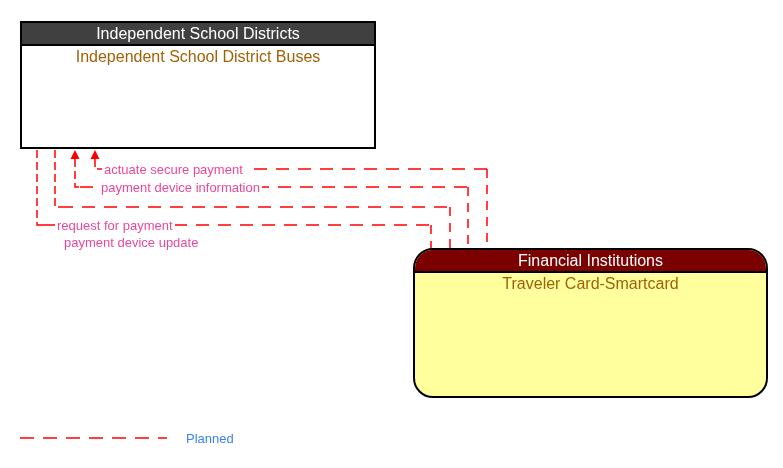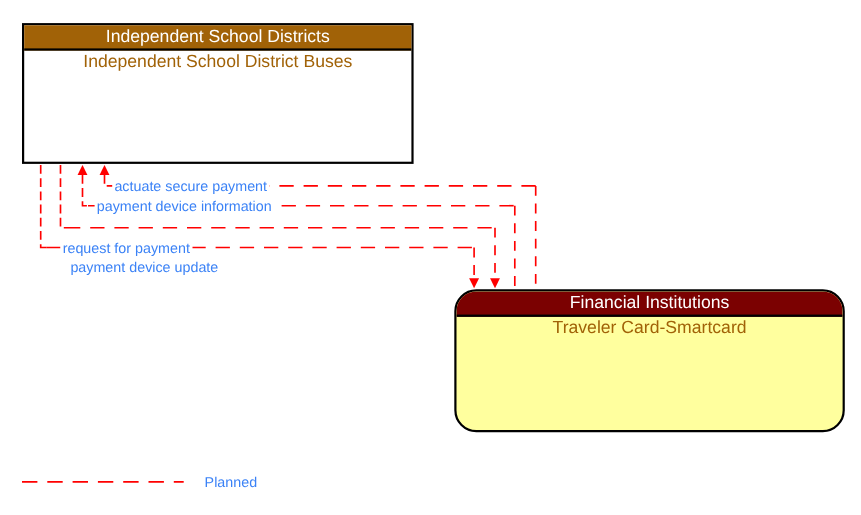--- a/index.html
+++ b/index.html
@@ -13,30 +13,30 @@
   .lines-layer{position:absolute;left:0;top:0;width:783px;height:468px;}
   .entity-box{position:absolute;border:2px solid #000000;box-sizing:border-box;background:#ffffff;}
   .entity-box.rounded{border-radius:20px;overflow:hidden;background:#FFFF9E;}
   .entity-header{
     height:21px;line-height:21px;
     border-bottom:2px solid #000000;
     text-align:center;color:#ffffff;
     font-size:16px;font-weight:500;
     white-space:nowrap;overflow:hidden;
   }
-  .entity-header.blue{background:#a16207;}
+  .entity-header.blue{background:#404040;}
   .entity-header.maroon{background:#7B0101;}
   .entity-label{
     text-align:center;color:#a16207;
     font-size:16px;padding-top:2px;white-space:nowrap;
   }
   .flow-label{
     position:absolute;
     font-size:13px;line-height:13px;
-    color:#3b82f6;background:#ffffff;
+    color:#ec4899;background:#ffffff;
     padding:0 2px;white-space:nowrap;
   }
   .legend-label{
     position:absolute;
     font-size:13px;line-height:13px;
     color:#3b82f6;white-space:nowrap;
   }
 </style>
 </head>
 <body>
@@ -74,25 +74,25 @@
     </g>
 
     <line x1="20" y1="438" x2="167" y2="438" stroke-dasharray="14 9"></line>
   </svg>
 
   <div class="entity-box" style="left:20px;top:21px;width:356px;height:128px;">
     <div class="entity-header blue">Independent School Districts</div>
     <div class="entity-label">Independent School District Buses</div>
   </div>
 
-  <div class="entity-box rounded" style="left:413px;top:263px;width:355px;height:130px;">
+  <div class="entity-box rounded" style="left:413px;top:248px;width:355px;height:150px;">
     <div class="entity-header maroon">Financial Institutions</div>
     <div class="entity-label">Traveler Card-Smartcard</div>
   </div>
 
   <span class="flow-label" style="left:102px;top:163px;">actuate secure payment</span>
-  <span class="flow-label" style="left:86px;top:181px;">payment device information</span>
+  <span class="flow-label" style="left:99px;top:181px;">payment device information</span>
   <span class="flow-label" style="left:62px;top:201px;margin-top:35px;">payment device update</span>
   <span class="flow-label" style="left:43px;top:219px;margin-left:12px;">request for payment</span>
 
   <span class="legend-label" style="left:186px;top:432px;">Planned</span>
 
 </div>
 
 </body></html>

